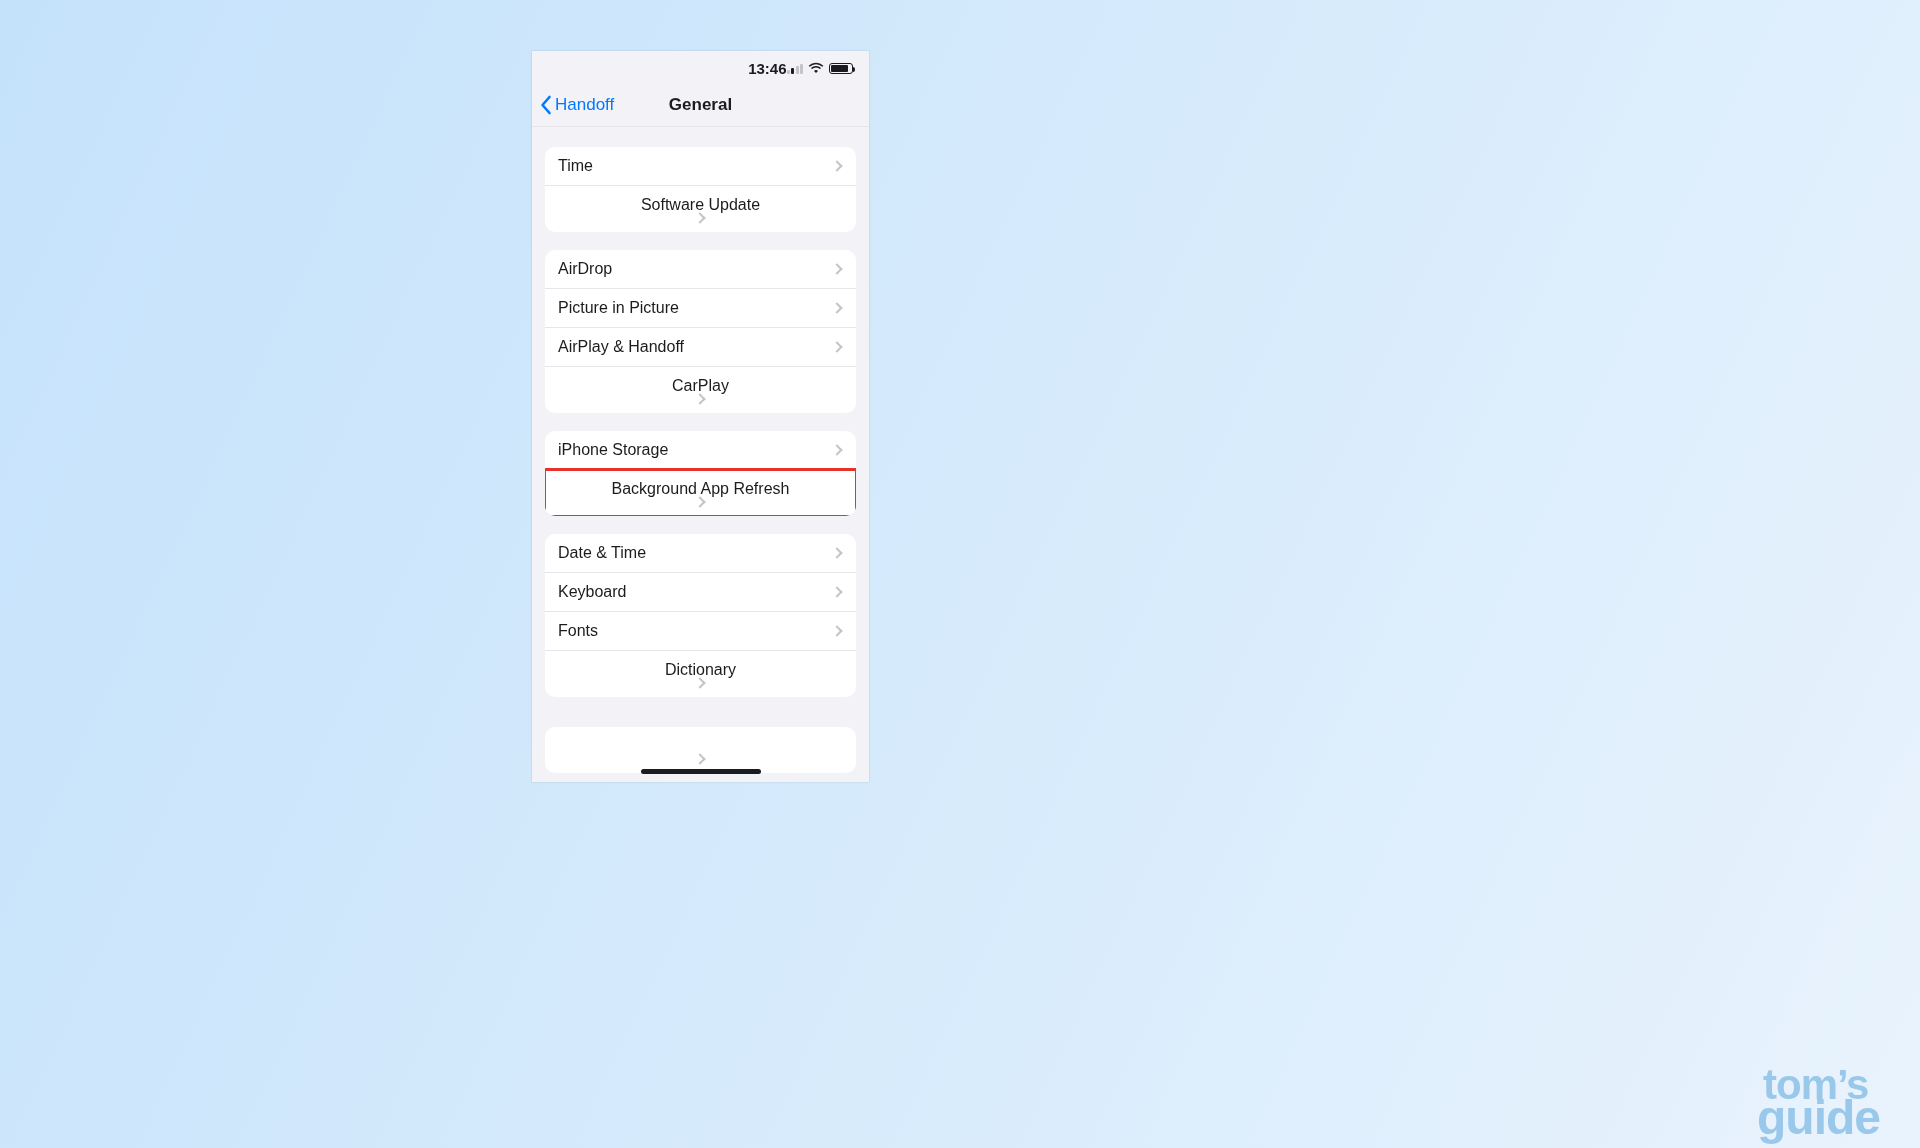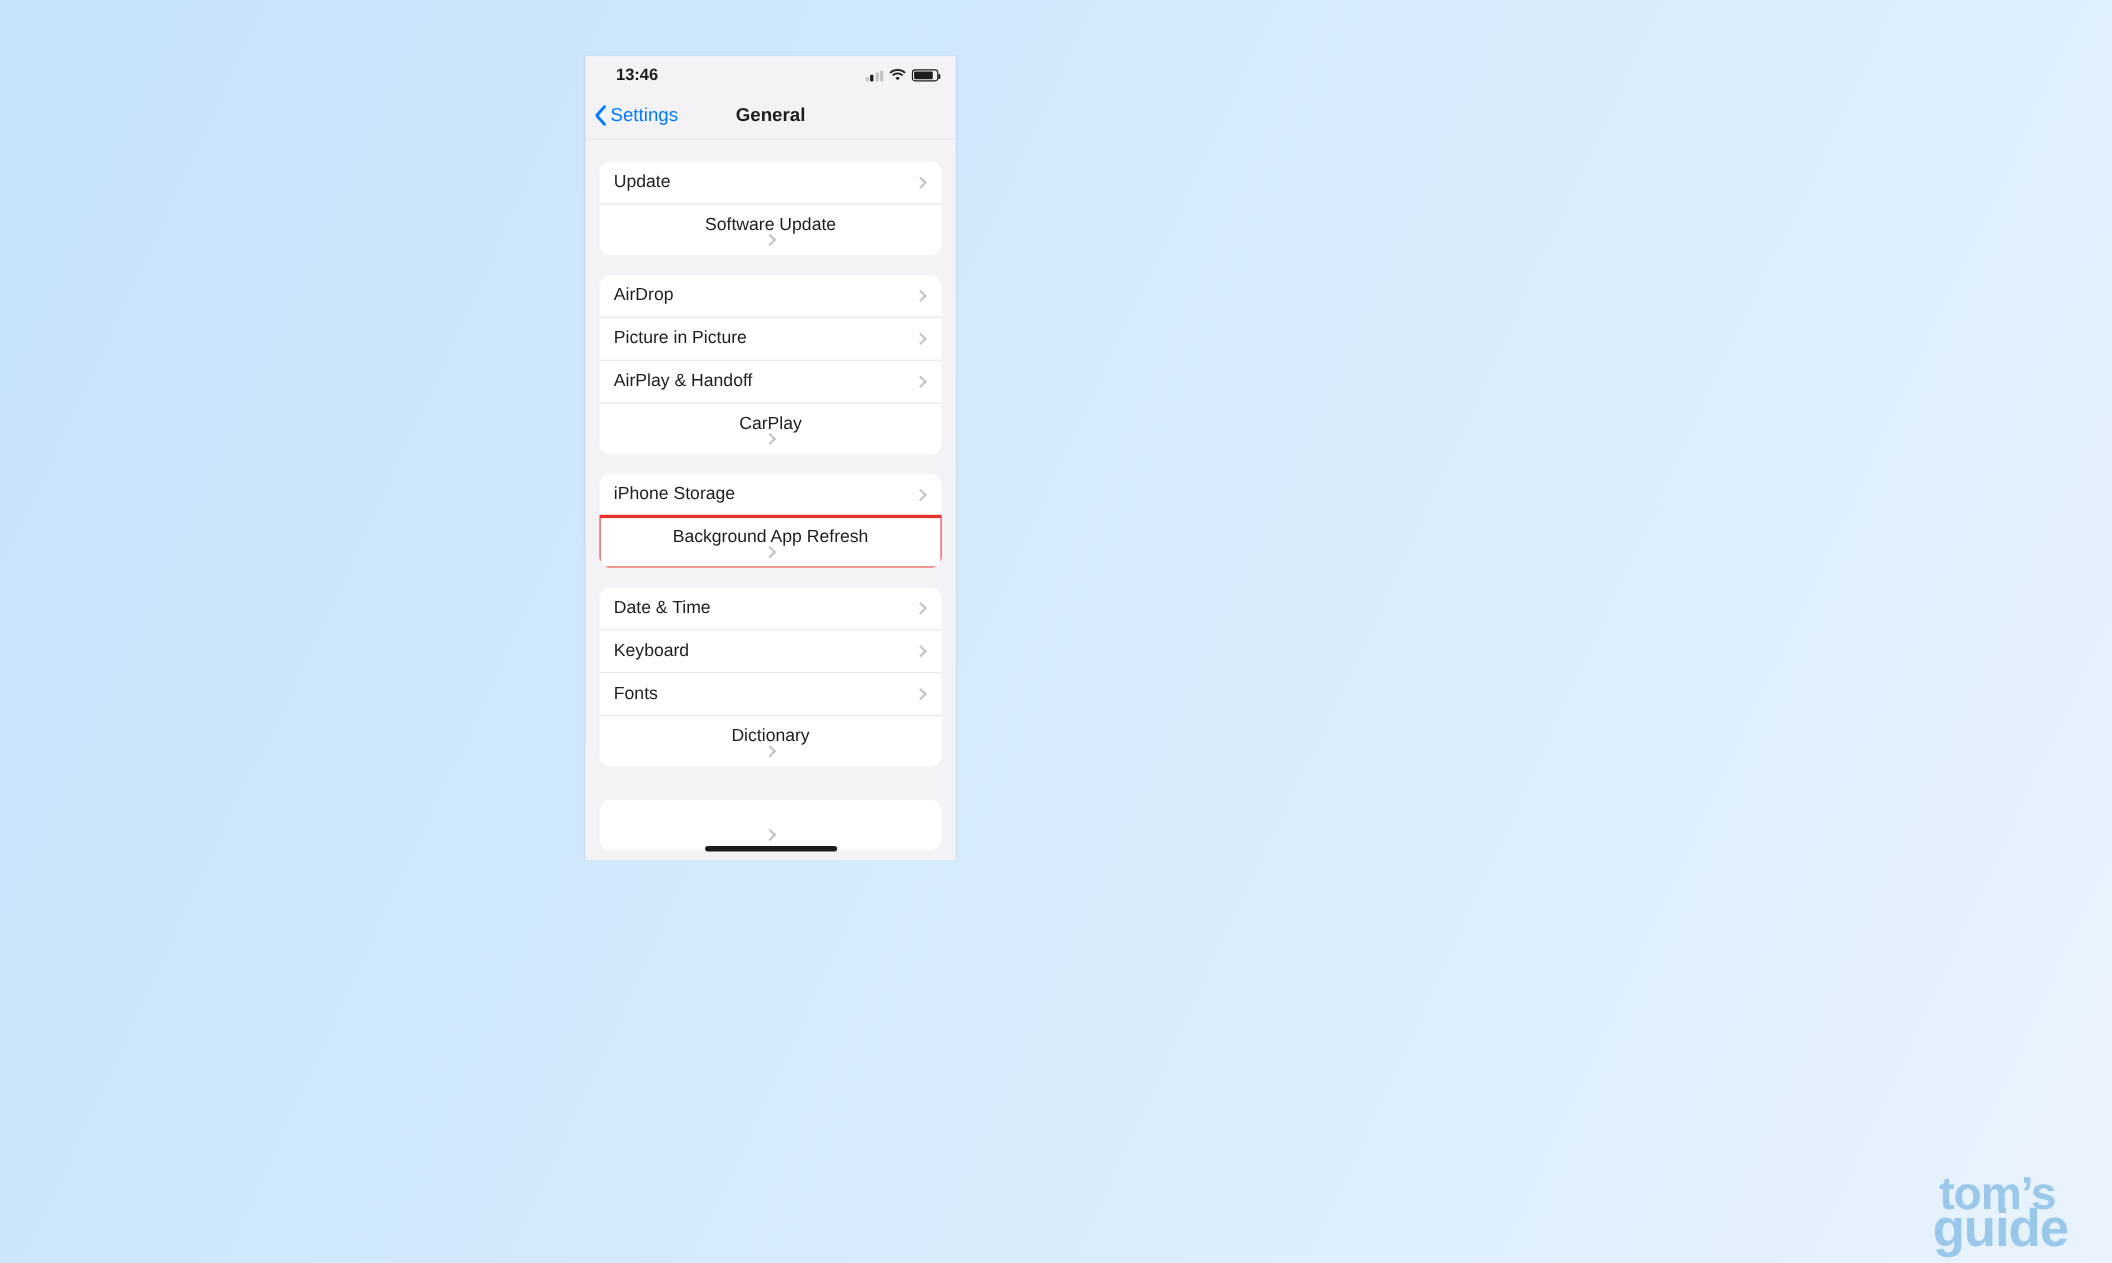--- a/index.html
+++ b/index.html
@@ -30,21 +30,21 @@
     left: 532px; top: 51px;
     width: 337px; height: 731px;
     background: var(--ios-bg);
     box-shadow: 0 0 2px rgba(0,0,0,0.15);
     overflow: hidden;
   }
 
   .status-bar {
     height: 22px;
     padding: 12px 16px 0 28px;
-    display: flex; align-items: center; justify-content: space-between;
+    display: flex; align-items: center; justify-content: flex-end;
     font-size: 15px; font-weight: 600; color: var(--ios-text);
   }
   .status-right { display: flex; align-items: center; gap: 5px; }
   .cell-bars { display: flex; align-items: flex-end; gap: 1.5px; height: 11px; }
   .cell-bars span { width: 3px; background: var(--ios-grey); border-radius: 1px; }
   .cell-bars span:nth-child(1){ height: 4px; }
   .cell-bars span:nth-child(2){ height: 6px; background: var(--ios-text); }
   .cell-bars span:nth-child(3){ height: 8px; }
   .cell-bars span:nth-child(4){ height: 10px; }
   .wifi-icon svg { display:block; }
@@ -161,30 +161,30 @@
         <span class="battery-fill"></span>
       </span>
     </div>
   </div>
 
   <div class="nav-bar">
     <div class="nav-back">
       <svg width="13" height="20" viewBox="0 0 12 20" fill="none">
         <polyline points="9,2 2,10 9,18" stroke-width="2.6" stroke-linecap="round" stroke-linejoin="round"></polyline>
       </svg>
-      <span>Settings</span>
+      <span>Handoff</span>
     </div>
     <div class="nav-title">General</div>
   </div>
 
   <div class="settings-scroll">
 
     <div class="group">
       <div class="row">
-        <span>Update</span>
+        <span>Time</span>
         <span class="chevron"></span>
       </div>
       <div class="row">
         <span>Software Update</span>
         <span class="chevron"></span>
       </div>
     </div>
 
     <div class="group">
       <div class="row">

